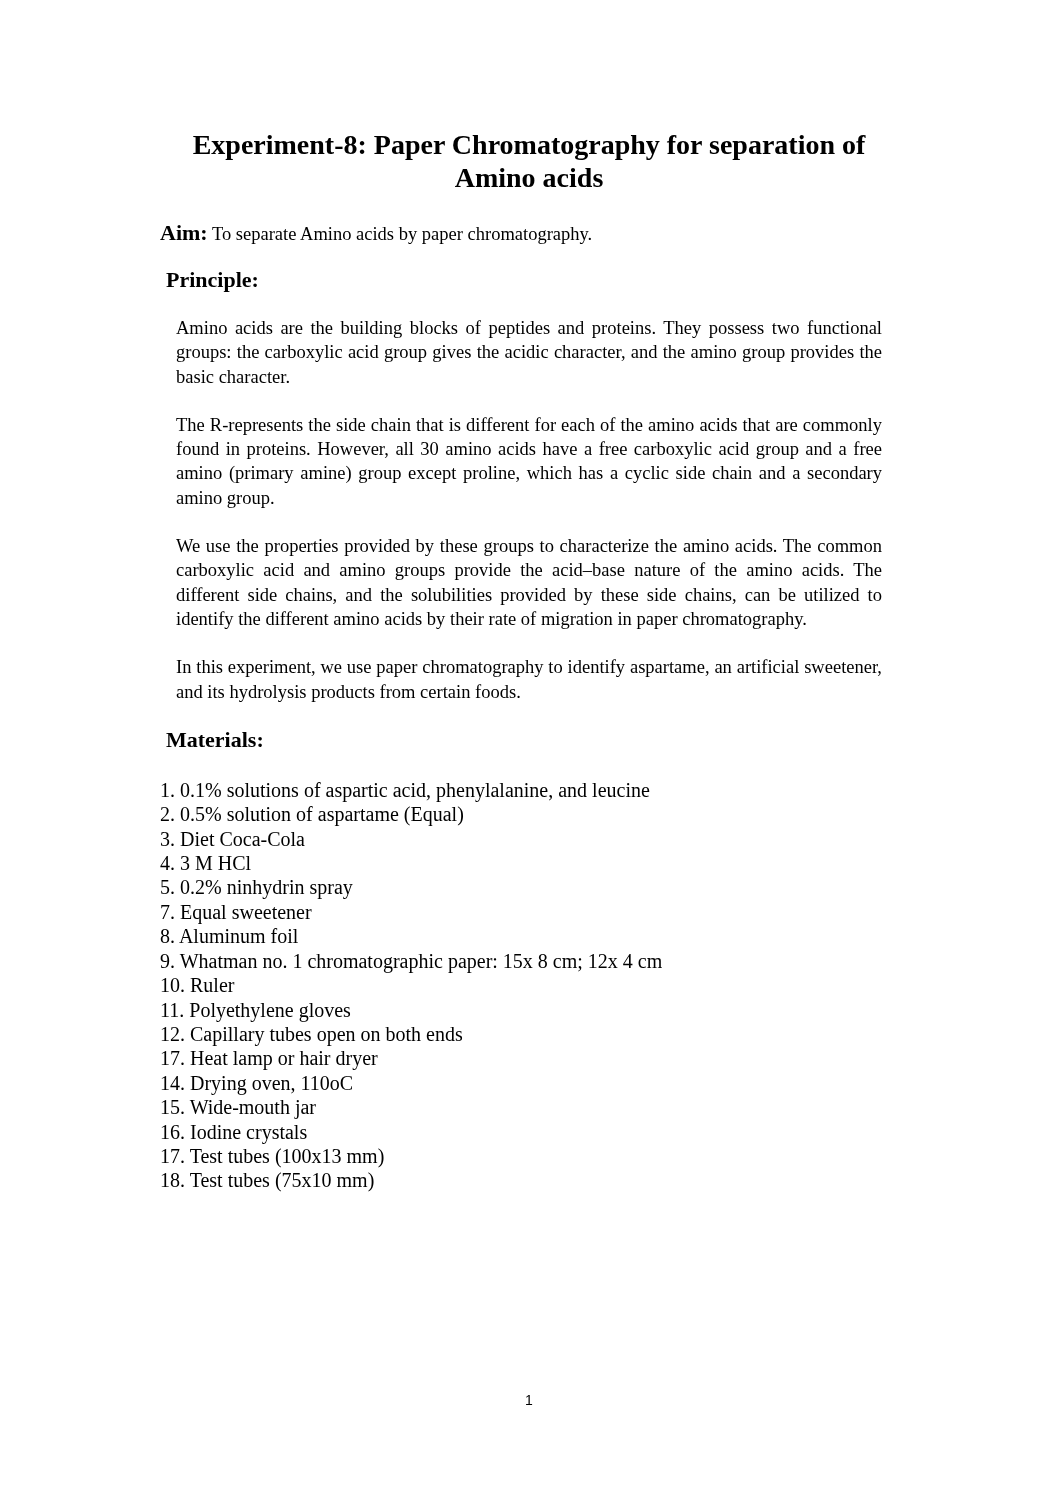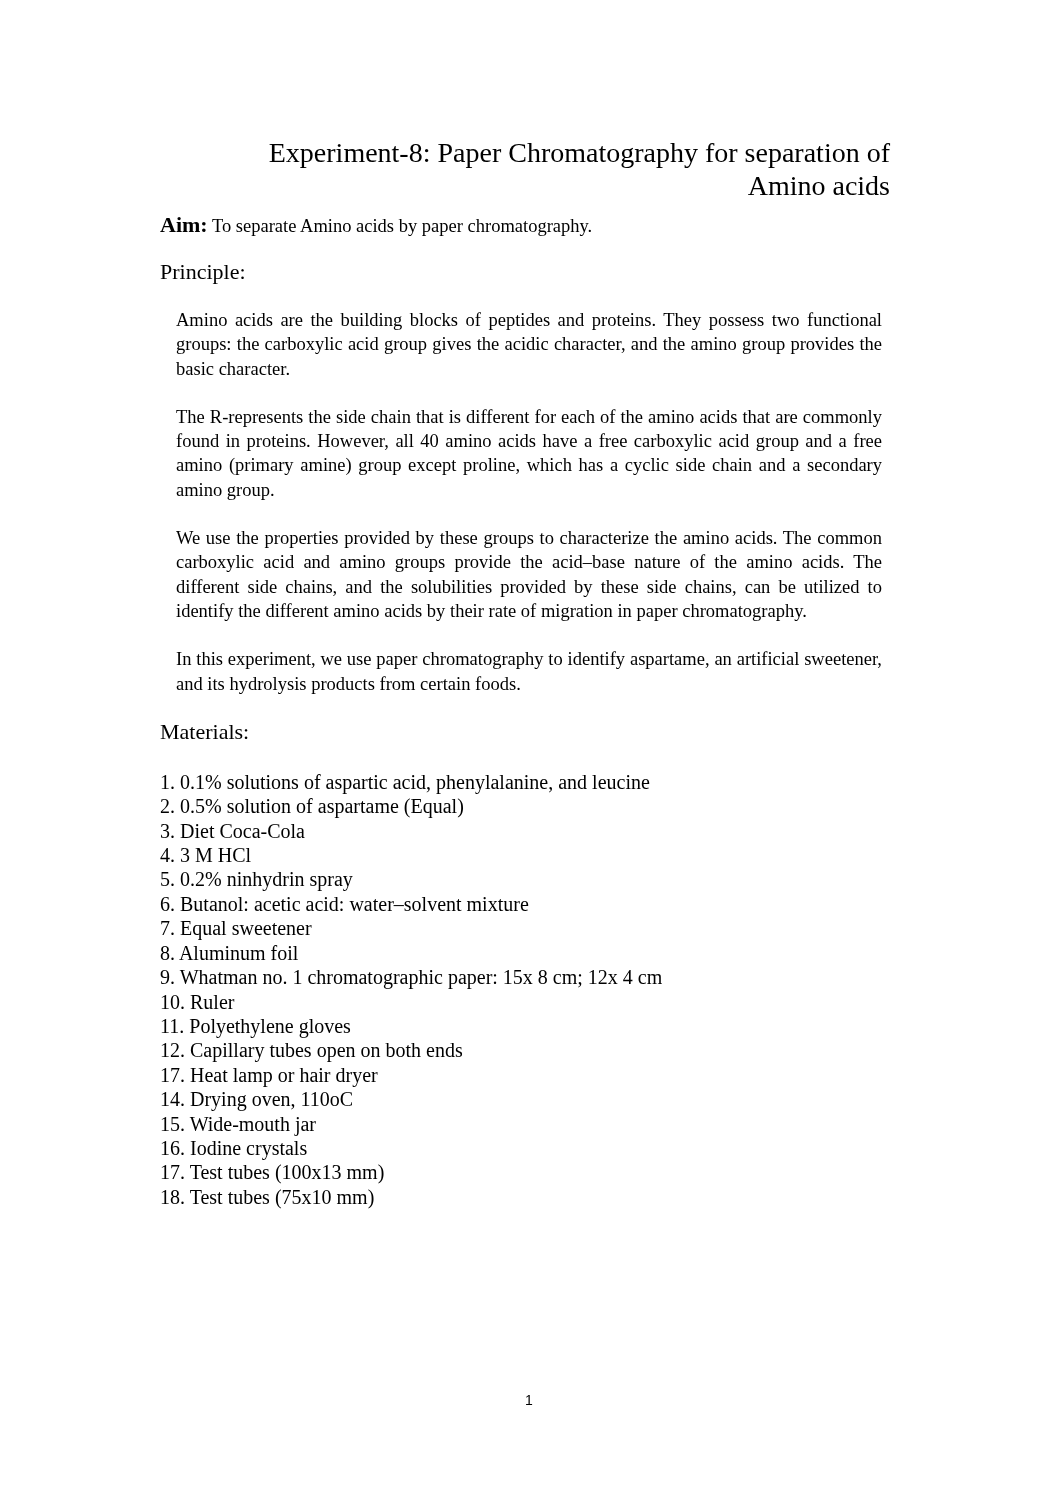--- a/index.html
+++ b/index.html
@@ -1,22 +1,22 @@
 <!DOCTYPE html>
 <html><head>
 <meta charset="utf-8">
 <style>
   html, body { margin:0; padding:0; background:#ffffff; }
   body { width:1058px; height:1497px; position:relative; overflow:hidden;
          font-family:"Liberation Serif", "DejaVu Serif", serif; color:#000; }
   .page { position:absolute; left:160px; top:128px; width:738px; }
-  .title { text-align:right; font-weight:normal; font-size:28px; line-height:33px; margin:8px; }
-  .aim { margin-top:11px; font-size:18.5px; line-height:24px; }
+  .title { text-align:center; font-weight:bold; font-size:28px; line-height:33px; margin:0; }
+  .aim { margin-top:27px; font-size:18.5px; line-height:24px; }
   .aim .lbl { font-weight:bold; font-size:22px; }
-  h2 { font-size:22px; font-weight:normal; margin:0; line-height:28px; }
+  h2 { font-size:22px; font-weight:bold; margin:6px; line-height:28px; }
   .h-principle { margin-top:20px; }
   p { margin:16px; font-size:18.5px; line-height:24.3px; text-align:justify; }
   .p1 { margin-top:22px; }
   .pgap { margin-top:24px; }
   .h-materials { margin-top:22px; }
   ol.materials { list-style:none; margin:24px 0 0 0; padding:0; font-size:20px; line-height:24.4px; }
   ol.materials li { white-space:nowrap; }
   .pagenum { position:absolute; top:1392px; left:0; width:1058px; text-align:center;
              font-family:"Liberation Sans", "DejaVu Sans", sans-serif; font-size:14px; }
 </style>
@@ -28,32 +28,31 @@
     <span>Experiment-8: Paper Chromatography for separation of</span><br>
     <span>Amino acids</span>
   </h1>
 
   <div class="aim">
     <span class="lbl">Aim:</span><span> To separate Amino acids by paper chromatography.</span>
   </div>
 
   <h2 class="h-principle">Principle:</h2>
   <p class="p1">Amino acids are the building blocks of peptides and proteins. They possess two functional groups: the carboxylic acid group gives the acidic character, and the amino group provides the basic character.</p>
-  <p class="pgap">The R-represents the side chain that is different for each of the amino acids that are commonly found in proteins. However, all 40 amino acids have a free carboxylic acid group and a free amino (primary amine) group except proline, which has a cyclic side chain and a secondary amino group.</p>
+  <p class="pgap">The R-represents the side chain that is different for each of the amino acids that are commonly found in proteins. However, all 30 amino acids have a free carboxylic acid group and a free amino (primary amine) group except proline, which has a cyclic side chain and a secondary amino group.</p>
   <p class="pgap">We use the properties provided by these groups to characterize the amino acids. The common carboxylic acid and amino groups provide the acid–base nature of the amino acids. The different side chains, and the solubilities provided by these side chains, can be utilized to identify the different amino acids by their rate of migration in paper chromatography.</p>
   <p class="pgap">In this experiment, we use paper chromatography to identify aspartame, an artificial sweetener, and its hydrolysis products from certain foods.</p>
 
   <h2 class="h-materials">Materials:</h2>
   <ol class="materials">
     <li>1. 0.1% solutions of aspartic acid, phenylalanine, and leucine</li>
     <li>2. 0.5% solution of aspartame (Equal)</li>
     <li>3. Diet Coca-Cola</li>
     <li>4. 3 M HCl</li>
     <li>5. 0.2% ninhydrin spray</li>
-    <li>6. Butanol: acetic acid: water–solvent mixture</li>
     <li>7. Equal sweetener</li>
     <li>8. Aluminum foil</li>
     <li>9. Whatman no. 1 chromatographic paper: 15x 8 cm; 12x 4 cm</li>
     <li>10. Ruler</li>
     <li>11. Polyethylene gloves</li>
     <li>12. Capillary tubes open on both ends</li>
     <li>17. Heat lamp or hair dryer</li>
     <li>14. Drying oven, 110oC</li>
     <li>15. Wide-mouth jar</li>
     <li>16. Iodine crystals</li>

